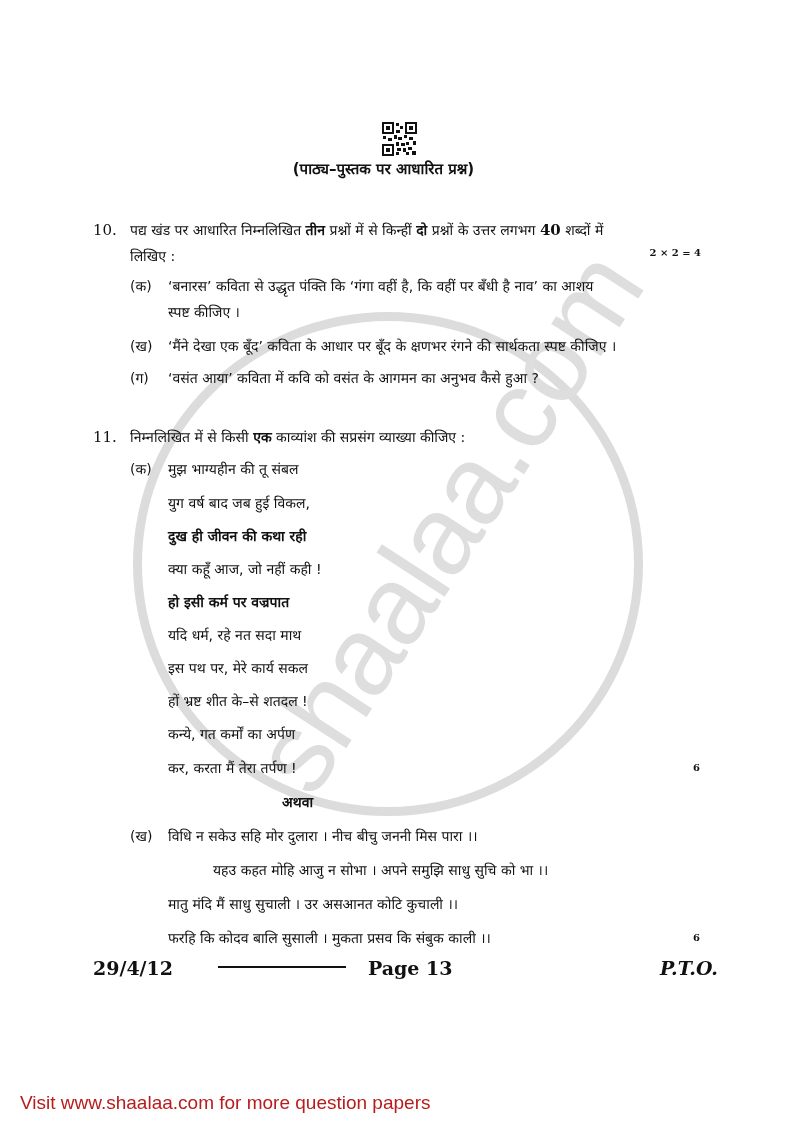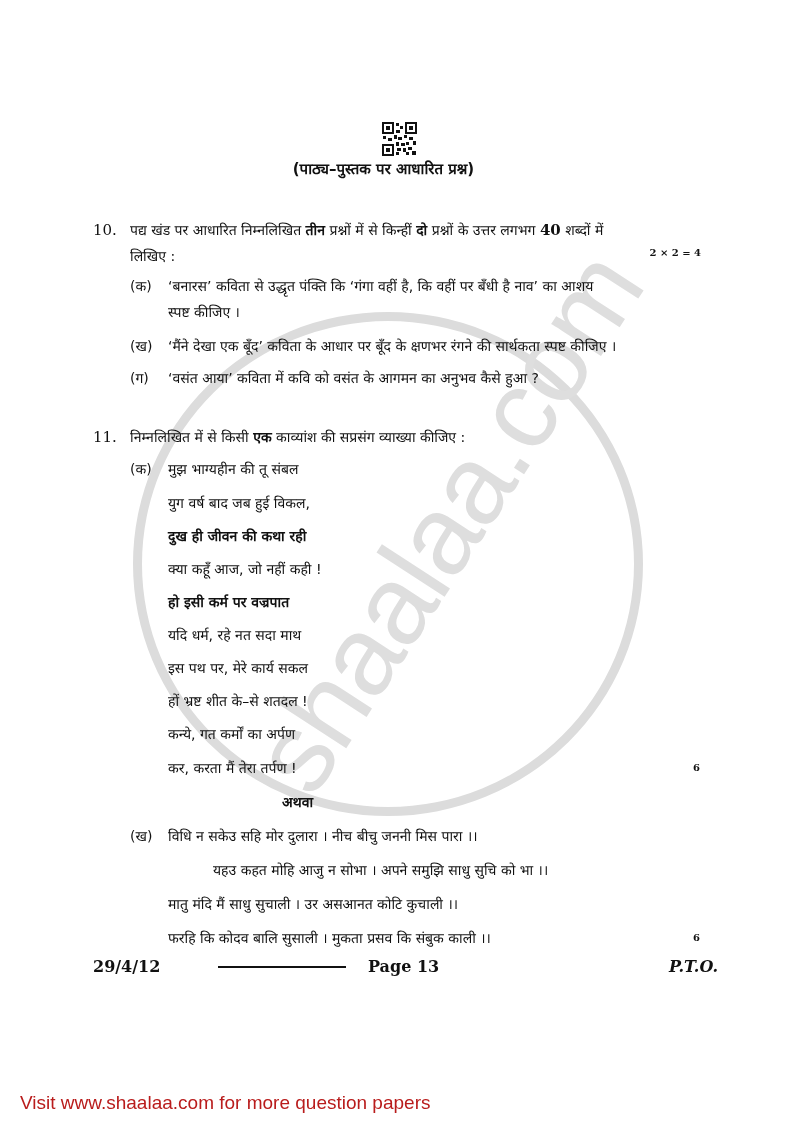--- a/index.html
+++ b/index.html
@@ -78,21 +78,21 @@
       font-size: 10px;
       z-index: 2;
       white-space: nowrap;
     }
 
     .footer-code, .footer-page, .footer-pto {
       position: absolute;
       top: 957px;
       font-family: "DejaVu Serif", "Liberation Serif", serif;
       font-weight: bold;
-      font-size: 16px;
+      font-size: 19px;
       z-index: 2;
     }
     .footer-pto { font-style: italic; text-align: right; }
     .footer-rule {
       position: absolute;
       left: 218px; top: 966px;
       width: 128px; height: 2px;
       background: #111;
       z-index: 2;
     }

